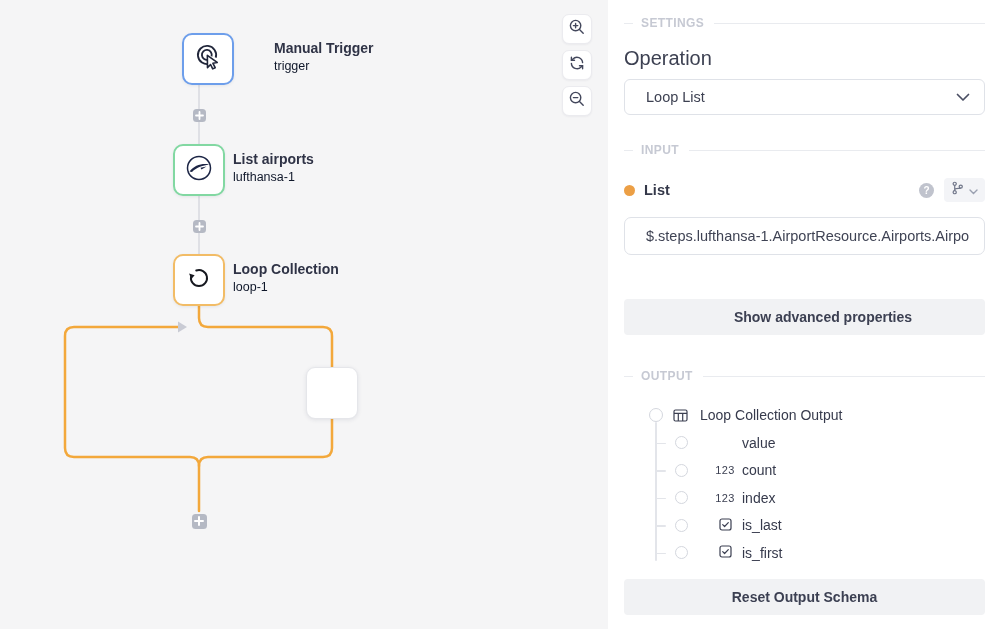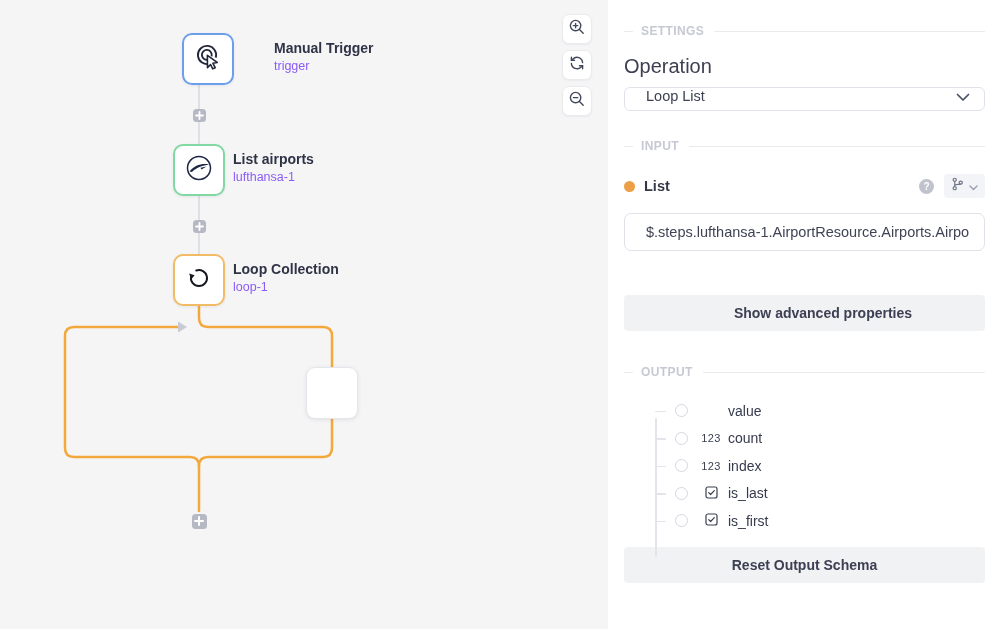--- a/index.html
+++ b/index.html
@@ -14,48 +14,48 @@
   .node { position:absolute; display:flex; }
   .node-box { width:52px; height:52px; background:#fff; border-radius:10px;
     display:flex; align-items:center; justify-content:center;
     box-shadow:0 1px 3px rgba(40,45,80,.08); }
   .border-blue   { border:2px solid #6d9eeb; }
   .border-green  { border:2px solid #82d8a2; }
   .border-orange { border:2px solid #f2bc66; }
   .border-plain  { border:1px solid #e5e6ea; }
   .node-labels { margin-left:8px; padding-top:7px; }
   .node-title { font-size:14px; font-weight:700; color:#2f3346; white-space:nowrap; }
-  .node-sub   { font-size:12.5px; color:#8b5cf6; margin-top:3px; white-space:nowrap; }
+  .node-sub   { font-size:12.5px; color:#0f172a; margin-top:3px; white-space:nowrap; }
 
   .plus-btn { position:absolute; background:#b5b9c4; border-radius:3.5px;
     display:flex; align-items:center; justify-content:center; cursor:pointer; }
   .plus-btn svg { display:block; }
 
   .empty-node { position:absolute; left:306px; top:367px; width:52px; height:52px;
     background:#fff; border-radius:9px; box-shadow:0 1px 4px rgba(40,45,80,.10); }
 
   .zoom-controls { position:absolute; left:562px; top:14px; display:flex;
     flex-direction:column; gap:6px; }
   .zoom-btn { width:30px; height:30px; background:#fff; border:1px solid #ebebef;
     border-radius:7px; display:flex; align-items:center; justify-content:center;
     box-shadow:0 1px 2px rgba(40,45,80,.05); cursor:pointer; }
 
   
   .panel { width:392px; height:629px; background:#fff; padding:0 15px 0 16px;
     overflow:hidden; }
-  .section-hdr { display:flex; align-items:center; margin-top:24px; }
+  .section-hdr { display:flex; align-items:center; margin-top:16px; }
   .section-hdr .dash { width:9px; height:1px; background:#e9ebef; margin-right:8px; }
   .section-hdr .lbl { font-size:12px; font-weight:700; letter-spacing:.4px;
     color:#c6c9d3; }
   .section-hdr .line { flex:1; height:1px; background:#e9ebef; margin-left:10px; }
 
   .field-label { margin-top:17px; font-size:20px; color:#3d4152; }
 
-  .select-box { margin-top:9px; height:24px; border:1px solid #dfe2e8; border-radius:6px;
-    background:#fff; display:flex; padding:0 14px 0 21px; cursor:pointer; }
+  .select-box { margin-top:9px; height:36px; border:1px solid #dfe2e8; border-radius:6px;
+    background:#fff; display:flex; align-items:center; padding:0 14px 0 21px; cursor:pointer; }
   .select-box .value { font-size:14.5px; color:#3d4152; flex:1; }
 
   .list-row { margin-top:21px; display:flex; align-items:center; }
   .orange-dot { width:11px; height:11px; border-radius:50%; background:#ec9f45; flex:none; }
   .list-label { margin-left:9px; font-size:14.5px; font-weight:700; color:#343849; }
   .help-circle { margin-left:auto; width:15px; height:15px; border-radius:50%;
     background:#c0c3cd; color:#fff; font-size:10px; font-weight:700;
     display:flex; align-items:center; justify-content:center; cursor:pointer; }
   .picker-pill { margin-left:10px; display:flex; align-items:center; gap:5px;
     background:#f3f4f7; border-radius:4px; padding:3px 7px; cursor:pointer; }
@@ -76,21 +76,21 @@
   .tree::before { content:''; position:absolute; left:31px; top:21px; width:1.5px;
     height:139px; background:#e3e5ea; border-radius:1px; }
   .tree-row { display:flex; align-items:center; height:27.5px; position:relative; }
   .tree-row.root { height:28px; }
   .tree-row.child::before { content:''; position:absolute; left:31px; top:50%;
     width:11px; height:1.5px; background:#e3e5ea; border-radius:1px; }
   .radio { width:13px; height:13px; border:1.5px solid #d4d7de; border-radius:50%;
     background:#fff; flex:none; cursor:pointer; position:relative; z-index:1; }
   .root .radio { margin-left:25px; width:14px; height:14px; }
   .child .radio { margin-left:51px; }
-  .type-cell { width:30px; margin-left:8px; text-align:center; flex:none;
+  .type-cell { width:30px; margin-left:22px; text-align:center; flex:none;
     font-size:11px; color:#3b3f51; letter-spacing:.3px; }
   .root-icon { margin-left:10px; display:flex; }
   .tree-label { font-size:14px; color:#363a4c; }
   .root .tree-label { margin-left:12px; }
   .child .tree-label { margin-left:2px; }
 </style>
 </head>
 <body>
 
 <div class="app">
@@ -254,20 +254,30 @@
 
     <button class="gray-btn btn-advanced">Show advanced properties</button>
 
     <div class="section-hdr" style="margin-top:34px;">
       <span class="dash"></span>
       <span class="lbl">OUTPUT</span>
       <span class="line"></span>
     </div>
 
     <div class="tree">
+      <div class="tree-row root">
+        <span class="radio"></span>
+        <span class="root-icon">
+          <svg width="15" height="13" viewBox="0 0 15 13" fill="none" stroke="#3b3f51" stroke-width="1.2">
+            <rect x="1" y="1" width="13" height="11" rx="1.5"></rect>
+            <path d="M1 4.4 H14 M5.3 4.4 V12 M9.7 4.4 V12"></path>
+          </svg>
+        </span>
+        <span class="tree-label">Loop Collection Output</span>
+      </div>
 
       <div class="tree-row child">
         <span class="radio"></span>
         <span class="type-cell"></span>
         <span class="tree-label">value</span>
       </div>
 
       <div class="tree-row child">
         <span class="radio"></span>
         <span class="type-cell">123</span>

